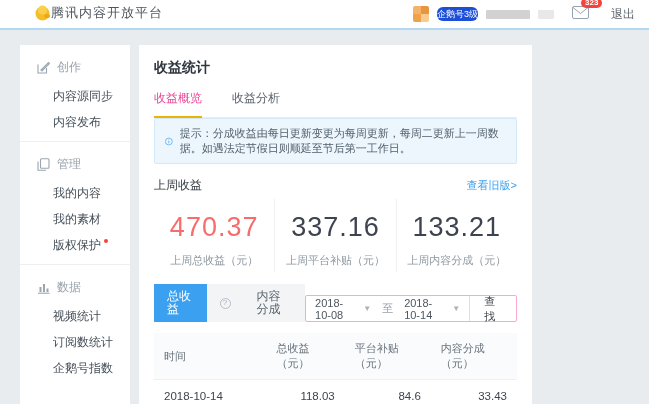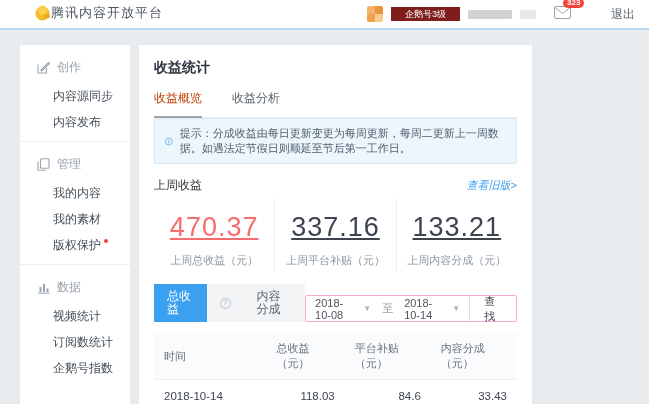--- a/index.html
+++ b/index.html
@@ -19,32 +19,32 @@
   .brand { display:flex; align-items:flex-start; }
   .brand-title { font-size:13px; color:#4d565f; letter-spacing:1px; }
   .topbar-right { display:flex; align-items:center; gap:8px; }
   .avatar {
     width:16px; height:16px; border-radius:2px;
     background:
       linear-gradient(90deg,#f3b368 0 50%,#e7953f 50% 100%) top/100% 50% no-repeat,
       linear-gradient(90deg,#efa14c 0 50%,#f8cb8e 50% 100%) bottom/100% 50% no-repeat;
   }
   .level-badge {
-    background:#7f1d1d; color:#fff; font-size:9px; line-height:14px;
-    padding:0 14px; border-radius:0; white-space:nowrap;
+    background:#1d4ed8; color:#fff; font-size:9px; line-height:14px;
+    padding:0 0; border-radius:6px; white-space:nowrap;
   }
   .name-redacted { width:44px; height:9px; background:#d2d2d2; border-radius:1px; }
   .name-redacted2 { width:16px; height:9px; background:#e8e8e8; border-radius:1px; }
   .mail-wrap { position:relative; margin-left:10px; margin-right:14px; }
   .mail-badge {
     position:absolute; top:-7px; left:9px; background:#f2433d; color:#fff;
     font-size:8px; line-height:10px; padding:0 4px; border-radius:6px;
     font-weight:bold;
   }
-  .logout { font-size:12px; color:#5a636c; cursor:pointer;margin-left:18px; }
+  .logout { font-size:12px; color:#5a636c; cursor:pointer; }
   
   .sidebar {
     position:absolute; left:20px; top:45px; width:110px; height:359px;
     background:#fff;
   }
   .side-section { padding:7px 0 6px; border-bottom:1px solid #efefef; }
   .side-section:last-child { border-bottom:none; }
   .side-head {
     display:flex; align-items:center; gap:7px;
     padding:7px 0 7px 17px; font-size:12px; color:#99a2ac;
@@ -59,33 +59,33 @@
     background:#f2433d; vertical-align:top; margin:1px 0 0 3px;
   }
   
   .main {
     position:absolute; left:139px; top:45px; width:393px; height:359px;
     background:#fff; padding:14px 15px 0;
   }
   .page-title { font-size:14px; color:#2f3640; font-weight:bold; margin-bottom:13px; }
   .tabs { display:flex; gap:30px; border-bottom:1px solid #e9edf0; }
   .tab { font-size:12px; color:#5a636c; padding-bottom:9px; cursor:pointer; }
-  .tab.active { color:#c2410c; border-bottom:2px solid #a3a3a3; margin-bottom:-1px; }
+  .tab.active { color:#ec4899; border-bottom:2px solid #eab308; margin-bottom:-1px; }
   .notice {
     background:#edf6fc; border:1px solid #d2e9f8;
     border-radius:2px; padding:7px 10px; display:flex; align-items:center; gap:7px;
     font-size:11px; color:#51606d;
   }
   .lastweek-row { margin-top:13px; display:flex; justify-content:space-between; align-items:center; }
   .lastweek-label { font-size:12px; color:#333a40; }
-  .old-version { font-size:11px; color:#3ba0f0; cursor:pointer;font-style:italic; }
+  .old-version { font-size:11px; color:#3ba0f0; cursor:pointer; }
   .stats { display:flex; margin-top:5px; }
   .stat { flex:1; text-align:center; padding:13px 0 4px; }
   .stat + .stat { border-left:1px solid #eef1f4; }
-  .stat-value { font-size:27px; font-weight:300; letter-spacing:1px; color:#3d4450;text-decoration:underline; }
+  .stat-value { font-size:27px; font-weight:300; letter-spacing:1px; color:#3d4450; }
   .stat-value.red { color:#f76c6c; }
   .stat-label { font-size:11px; color:#8d97a1; margin-top:10px; }
   .controls { margin-top:12px; display:flex; justify-content:space-between; align-items:flex-end; }
   .segments { display:flex; }
   .seg {
     font-size:12px; color:#5a636c; background:#f3f4f6; padding:6px 13px;
     cursor:pointer; display:flex; align-items:center; gap:4px; line-height:13px;
   }
   .seg.active { background:#3ba0f0; color:#fff; }
   .help-circle {

